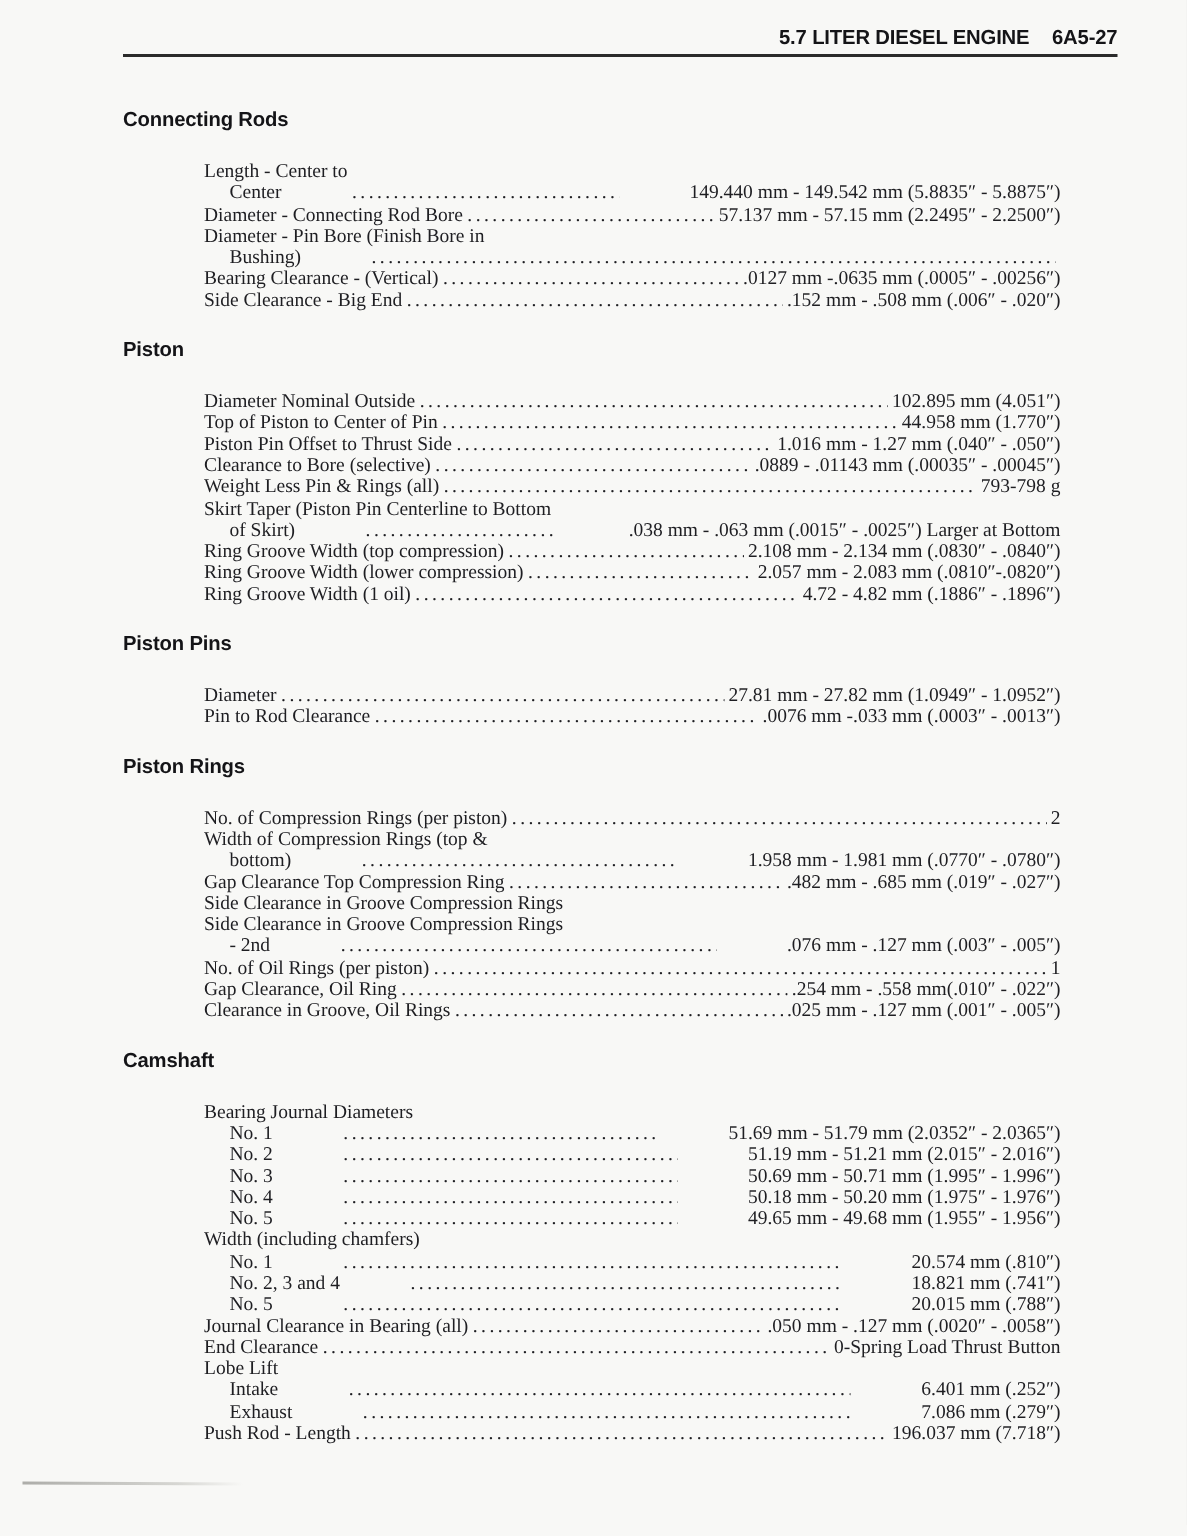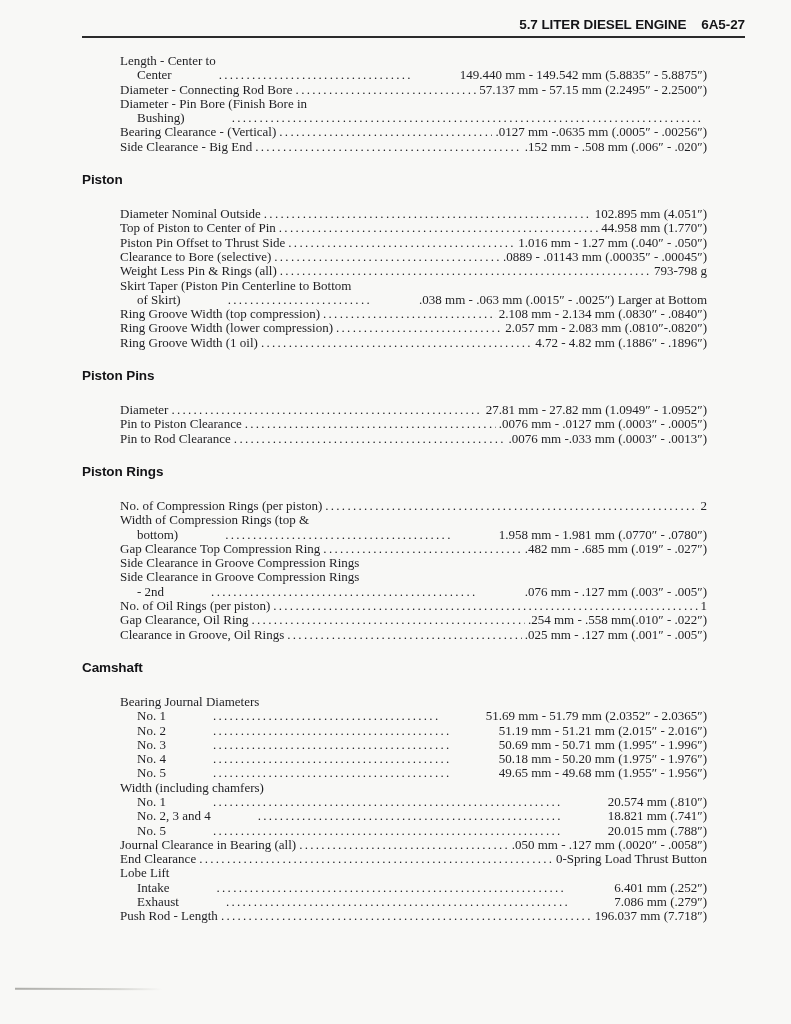--- a/index.html
+++ b/index.html
@@ -57,20 +57,21 @@
     line-height:14px;
   }
   .section-rows{
     margin-left:38px;
   }
   .row{
     display:flex;
     align-items:flex-end;
     line-height:14.3px;
     white-space:nowrap;
+    margin-left:16px;
   }
   .row.indent{
     padding-left:17px;
     gap:44px;
   }
   .spec-label{white-space:nowrap;}
   .dot-leader{
     flex:1 1 auto;
     overflow:hidden;
     white-space:nowrap;
@@ -99,20 +100,21 @@
   <div class="header-area">
     <div class="header-line">
       <span>5.7 LITER DIESEL ENGINE</span>
       <span>6A5-27</span>
     </div>
     <div class="header-rule"></div>
   </div>
 
   <div class="content">
   <section>
+    <h2 class="section-title">Connecting Rods</h2>
     <div class="section-rows">
   <div class="row">
     <span class="spec-label">Length - Center to</span>
   </div>
 
   <div class="row indent">
     <span class="spec-label">Center</span>
     <span class="dot-leader"></span>
     <span class="spec-value">149.440 mm - 149.542 mm (5.8835″ - 5.8875″)</span>
   </div>
@@ -211,25 +213,20 @@
 
   <section>
     <h2 class="section-title">Piston Pins</h2>
     <div class="section-rows">
   <div class="row">
     <span class="spec-label">Diameter</span>
     <span class="dot-leader"></span>
     <span class="spec-value">27.81 mm - 27.82 mm (1.0949″ - 1.0952″)</span>
   </div>
 
-  <div class="row">
-    <span class="spec-label">Pin to Piston Clearance</span>
-    <span class="dot-leader"></span>
-    <span class="spec-value">.0076 mm - .0127 mm (.0003″ - .0005″)</span>
-  </div>
 
   <div class="row">
     <span class="spec-label">Pin to Rod Clearance</span>
     <span class="dot-leader"></span>
     <span class="spec-value">.0076 mm -.033 mm (.0003″ - .0013″)</span>
   </div>
 </div>
   </section>
 
   <section>

